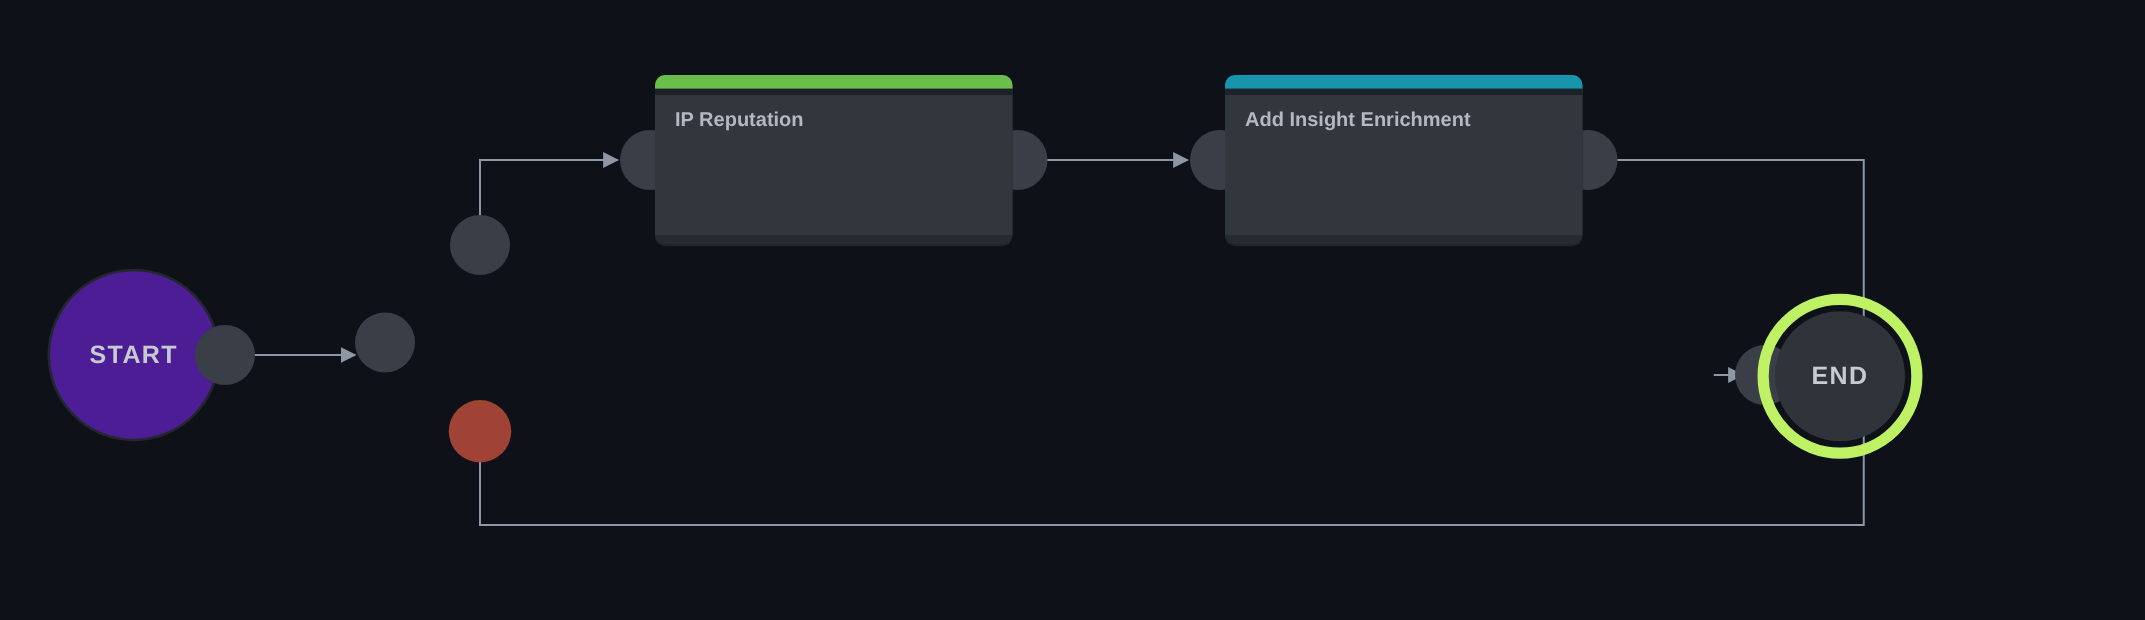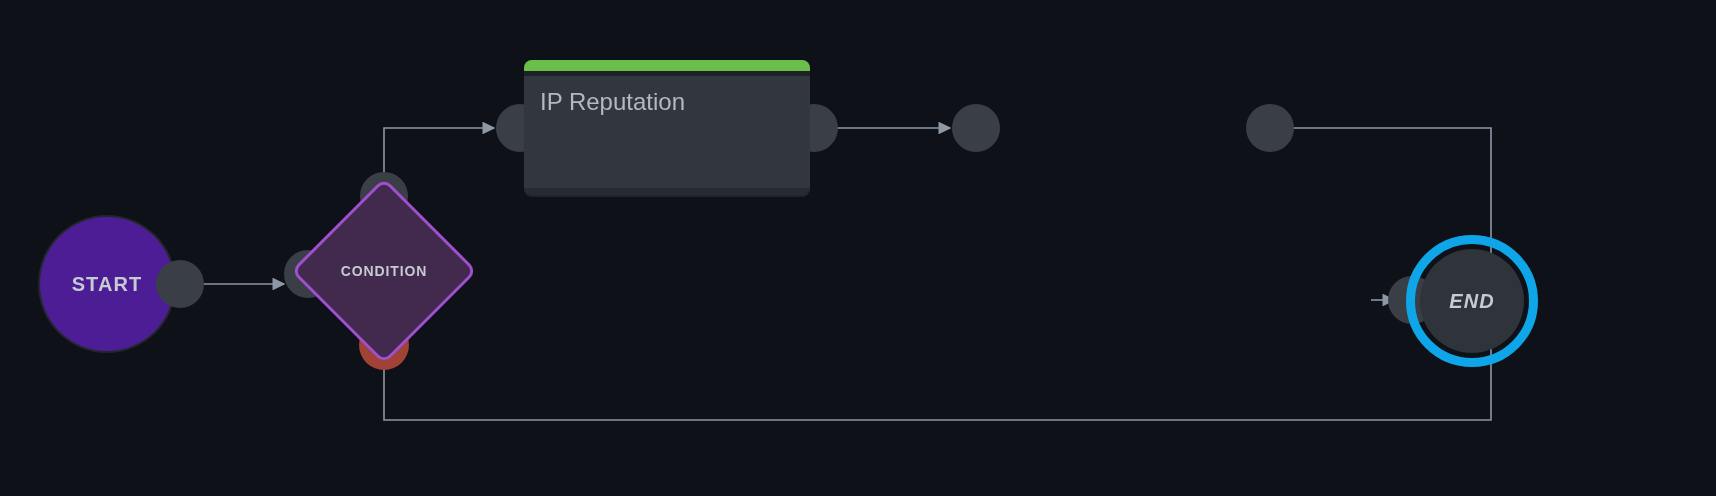--- a/index.html
+++ b/index.html
@@ -49,22 +49,21 @@
   .terminal .terminal-label {
     color: #c6cad1;
     font-size: 20px;
     font-weight: bold;
     letter-spacing: 1.1px;
     user-select: none;
   }
   .terminal.double {
     background: transparent;
     box-shadow: none;
-    border: 9px solid #0ea5e9;
-    font-style: italic;
+    border: 9px solid #bef264;
   }
   .terminal.double .inner-ring {
     position: absolute;
     left: 5px; top: 5px; right: 5px; bottom: 5px;
     border-radius: 50%;
     background: #2f333a;
     display: flex;
     align-items: center;
     justify-content: center;
   }
@@ -112,22 +111,22 @@
     height: 11px;
     border-radius: 8px 8px 0 0;
   }
   .card .accent-sep {
     height: 5px;
     background: #1d2128;
   }
   .card .card-title {
     padding: 12px 16px 0 16px;
     color: #b4b9c1;
-    font-size: 24px;
-    font-weight: normal;
+    font-size: 16px;
+    font-weight: bold;
     white-space: nowrap;
     overflow: hidden;
     user-select: none;
   }
   .card .card-footer {
     position: absolute;
     left: 0;
     right: 0;
     bottom: 0;
     height: 7px;
@@ -181,38 +180,40 @@
 
   <div class="node terminal" style="left:40px; top:217px; width:134px; height:134px;">
     <span class="terminal-label">START</span>
   </div>
   <div class="handle behind" style="left:156px; top:260px; width:48px; height:48px;"></div>
 
   <div class="handle behind" style="left:284px; top:250px; width:48px; height:48px;"></div>
   <div class="handle behind" style="left:360px; top:172px; width:48px; height:48px;"></div>
   <div class="handle behind danger" style="left:359px; top:320px; width:50px; height:50px;"></div>
 
-  <div class="diamond-wrap" style="left:318px; top:205px; width:132px; height:132px;">
-    <div class="diamond"></div>
-    <div class="diamond-label">CONDITION</div>
-  </div>
 
   <div class="handle behind" style="left:496px; top:104px; width:48px; height:48px;"></div>
   <div class="handle behind" style="left:790px; top:104px; width:48px; height:48px;"></div>
 
   <div class="node card" style="left:524px; top:60px; width:286px; height:135px;">
     <div class="accent-bar" style="background:#6abf4b;"></div>
     <div class="accent-sep"></div>
     <div class="card-title">IP Reputation</div>
     <div class="card-footer"></div>
   </div>
 
   <div class="handle behind" style="left:952px; top:104px; width:48px; height:48px;"></div>
   <div class="handle behind" style="left:1246px; top:104px; width:48px; height:48px;"></div>
 
+  <div class="node card" style="left:980px; top:60px; width:286px; height:135px;">
+    <div class="accent-bar" style="background:#1795ad;"></div>
+    <div class="accent-sep"></div>
+    <div class="card-title">Add Insight Enrichment</div>
+    <div class="card-footer"></div>
+  </div>
 
   <div class="handle behind" style="left:1388px; top:276px; width:48px; height:48px;"></div>
 
   <div class="node terminal double" style="left:1406px; top:235px; width:132px; height:132px;">
     <div class="inner-ring">
       <span class="terminal-label">END</span>
     </div>
   </div>
 
 </div>

